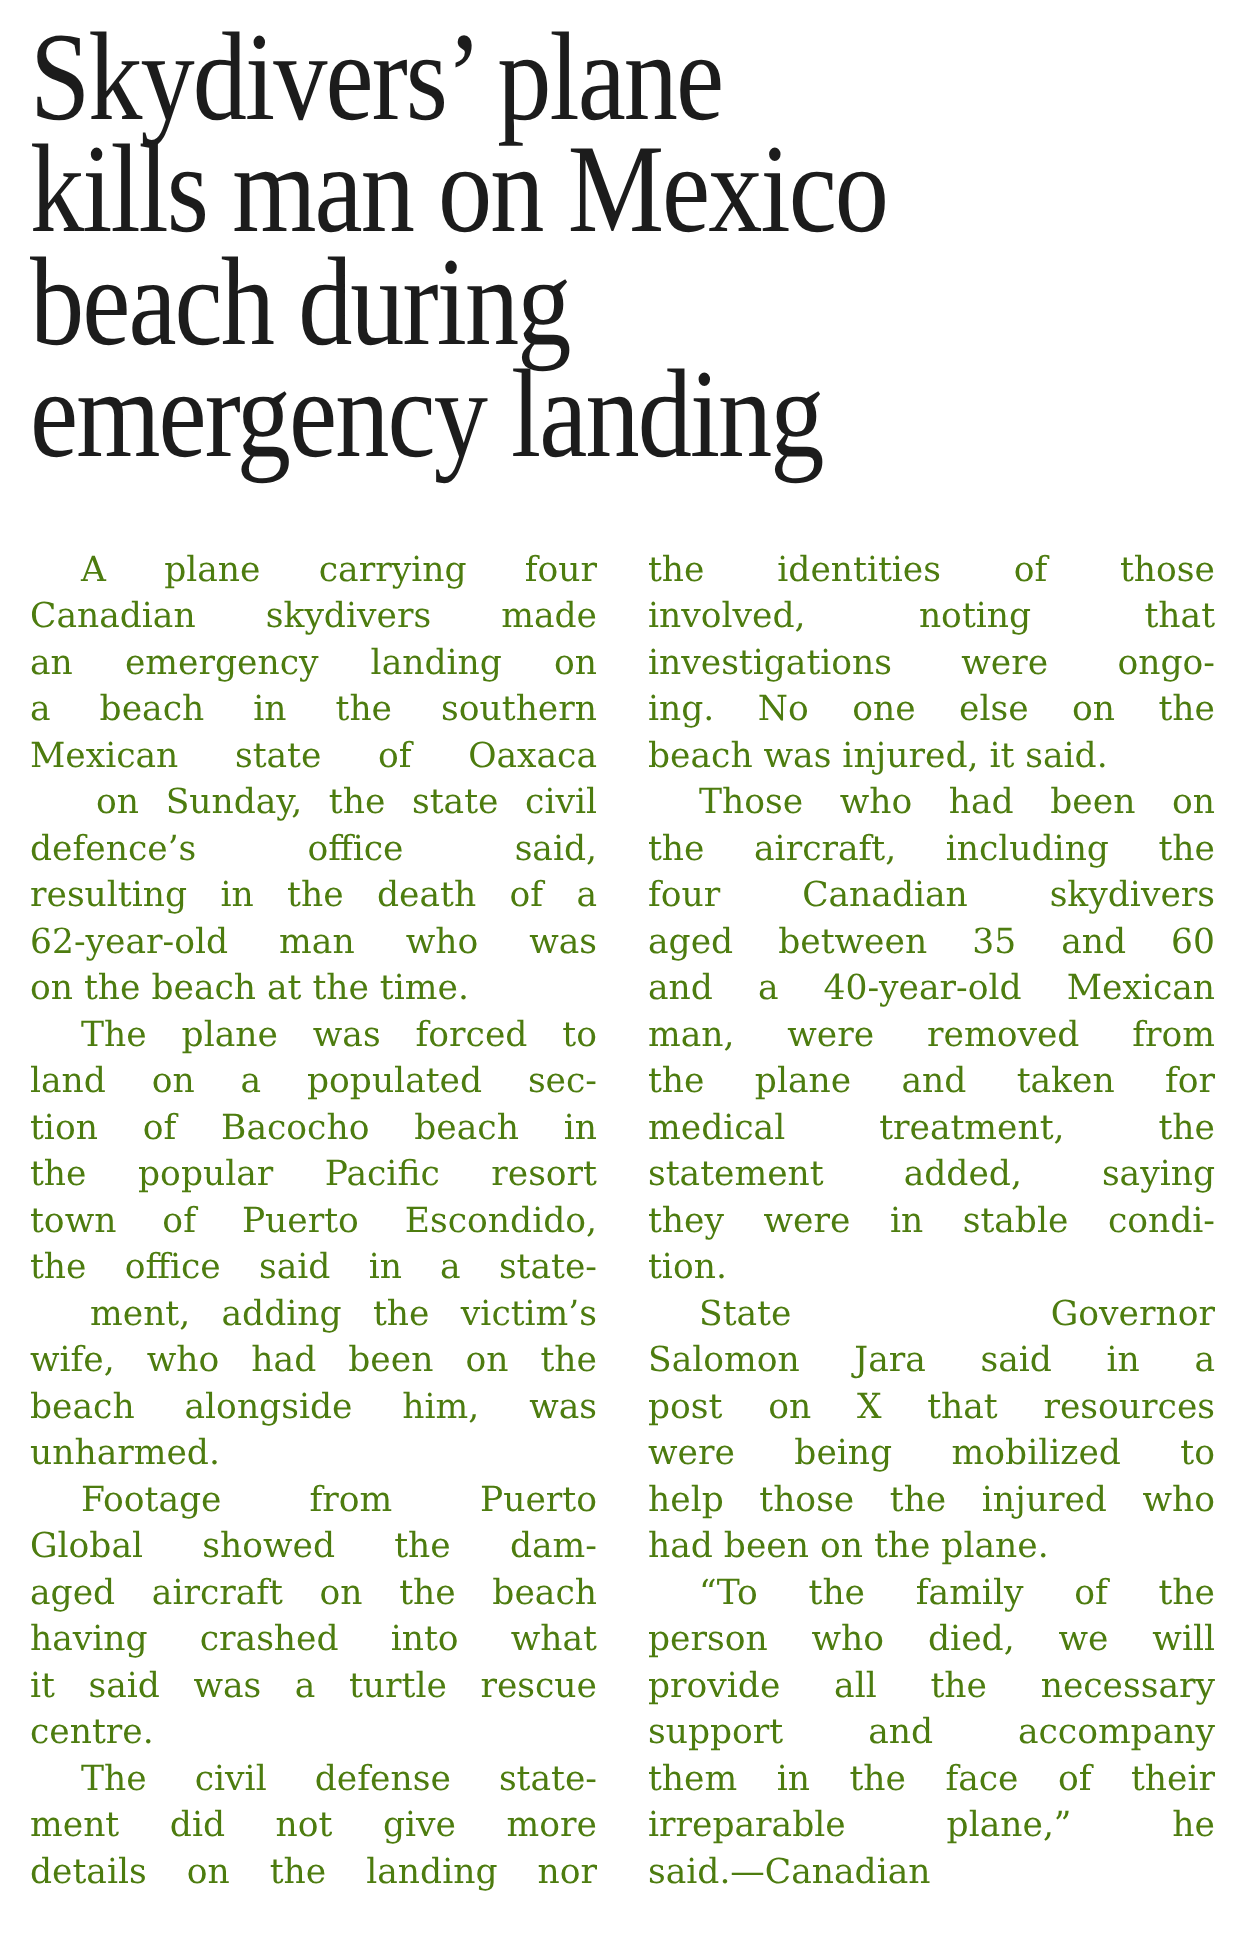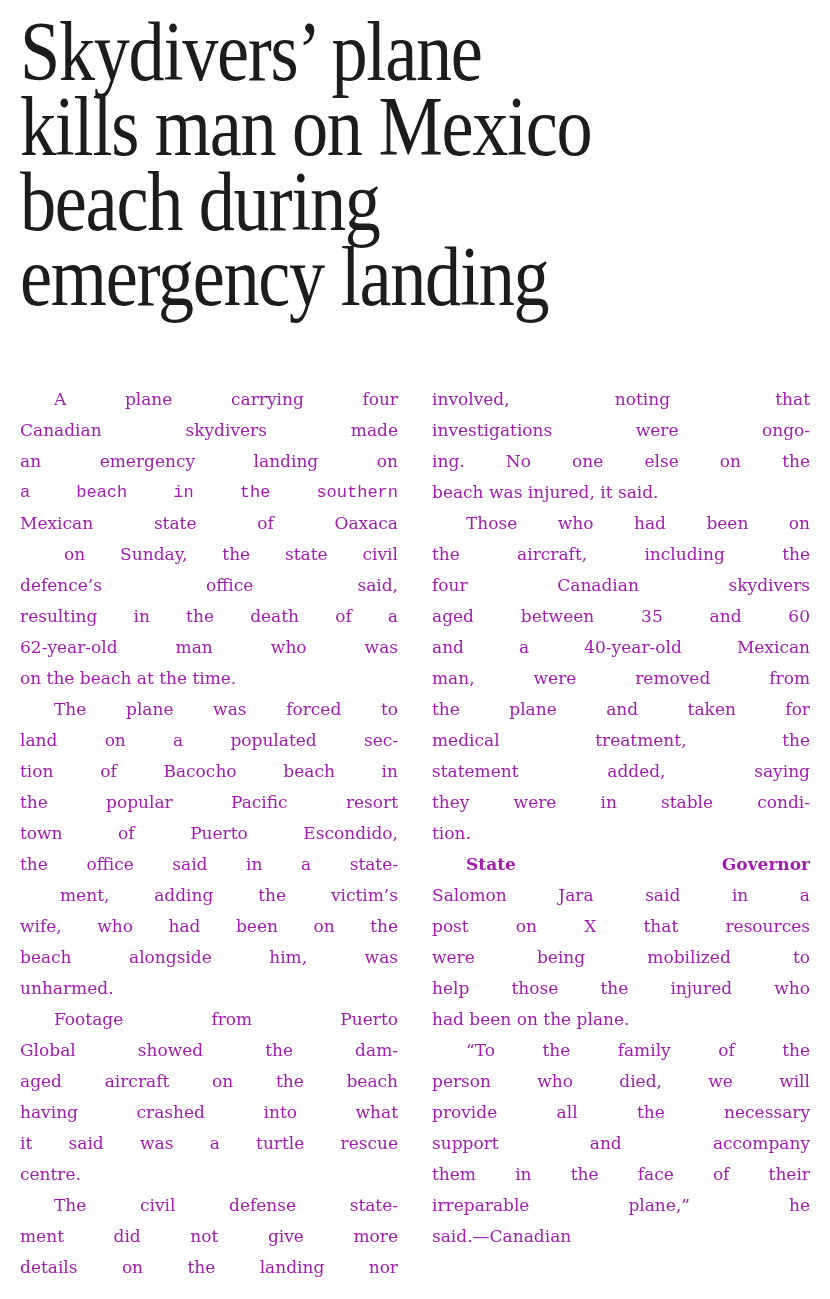--- a/index.html
+++ b/index.html
@@ -1,40 +1,40 @@
 <!DOCTYPE html>
 <html><head>
 <meta charset="utf-8">
 <style>
   html, body { margin:0; padding:0; background:#ffffff; }
   body { width:830px; height:1299px; position:relative; overflow:hidden; color:#1a1a1a; }
   .headline { position:absolute; left:20px; top:14px; width:800px; margin:0; font-family:"Liberation Serif", serif; font-weight:normal; }
   .hl-line { display:block; height:75px; line-height:75px; font-size:84px; letter-spacing:-1.5px; transform:scaleX(0.86); transform-origin:left center; white-space:nowrap; color:#1c1c1c; }
-  .col { position:absolute; top:384px; width:378px; font-family:"DejaVu Serif", serif; font-size:17px; color:#a21caf; }
+  .col { position:absolute; top:365px; width:378px; font-family:"DejaVu Serif", serif; font-size:23px; color:#4d7c0f; }
   .col.left { left:20px; }
   .col.right { left:432px; }
   .ln { display:block; height:31px; line-height:31px; text-align:justify; text-align-last:justify; white-space:nowrap; overflow:visible; }
   .ln.last { text-align-last:left; }
   .ln.indent { padding-left:34px; }
 </style>
 </head>
 <body>
 
 <h1 class="headline">
   <span class="hl-line">Skydivers’ plane</span>
   <span class="hl-line">kills man on Mexico</span>
   <span class="hl-line">beach during</span>
   <span class="hl-line">emergency landing</span>
 </h1>
 
 <div class="col left" id="col-left">
     <span class="ln indent" style="white-space: normal; display: block; overflow: hidden;">A plane carrying four</span>
     <span class="ln" style="white-space: normal; display: block; overflow: hidden;">Canadian skydivers made</span>
     <span class="ln" style="white-space: normal; display: block; overflow: hidden;">an emergency landing on</span>
-    <span class="ln" style="white-space: normal; display: block; overflow: hidden; font-family: Liberation Mono, monospace;">a beach in the southern</span>
+    <span class="ln" style="white-space: normal; display: block; overflow: hidden;">a beach in the southern</span>
     <span class="ln" style="white-space: normal; display: block; overflow: hidden;">Mexican state of Oaxaca</span>
     <span class="ln" style="white-space: normal; display: block; overflow: hidden; margin-left: 44px;">on Sunday, the state civil</span>
     <span class="ln" style="white-space: normal; display: block; overflow: hidden;">defence’s office said,</span>
     <span class="ln" style="white-space: normal; display: block; overflow: hidden;">resulting in the death of a</span>
     <span class="ln" style="white-space: normal; display: block; overflow: hidden;">62-year-old man who was</span>
     <span class="ln last" style="white-space: normal; display: block; overflow: hidden;">on the beach at the time.</span>
     <span class="ln indent" style="white-space: normal; display: block; overflow: hidden;">The plane was forced to</span>
     <span class="ln" style="white-space: normal; display: block; overflow: hidden;">land on a populated sec-</span>
     <span class="ln" style="white-space: normal; display: block; overflow: hidden;">tion of Bacocho beach in</span>
     <span class="ln" style="white-space: normal; display: block; overflow: hidden;">the popular Pacific resort</span>
@@ -48,36 +48,37 @@
     <span class="ln" style="white-space: normal; display: block; overflow: hidden;">Global showed the dam-</span>
     <span class="ln" style="white-space: normal; display: block; overflow: hidden;">aged aircraft on the beach</span>
     <span class="ln" style="white-space: normal; display: block; overflow: hidden;">having crashed into what</span>
     <span class="ln" style="white-space: normal; display: block; overflow: hidden;">it said was a turtle rescue</span>
     <span class="ln last" style="white-space: normal; display: block; overflow: hidden;">centre.</span>
     <span class="ln indent" style="white-space: normal; display: block; overflow: hidden;">The civil defense state-</span>
     <span class="ln" style="white-space: normal; display: block; overflow: hidden;">ment did not give more</span>
     <span class="ln" style="white-space: normal; display: block; overflow: hidden;">details on the landing nor</span>
   </div>
 <div class="col right" id="col-right">
+    <span class="ln" style="white-space: normal; display: block; overflow: hidden;">the identities of those</span>
     <span class="ln" style="white-space: normal; display: block; overflow: hidden;">involved, noting that</span>
     <span class="ln" style="white-space: normal; display: block; overflow: hidden;">investigations were ongo-</span>
     <span class="ln" style="white-space: normal; display: block; overflow: hidden;">ing. No one else on the</span>
     <span class="ln last" style="white-space: normal; display: block; overflow: hidden;">beach was injured, it said.</span>
     <span class="ln indent" style="white-space: normal; display: block; overflow: hidden;">Those who had been on</span>
     <span class="ln" style="white-space: normal; display: block; overflow: hidden;">the aircraft, including the</span>
     <span class="ln" style="white-space: normal; display: block; overflow: hidden;">four Canadian skydivers</span>
     <span class="ln" style="white-space: normal; display: block; overflow: hidden;">aged between 35 and 60</span>
     <span class="ln" style="white-space: normal; display: block; overflow: hidden;">and a 40-year-old Mexican</span>
     <span class="ln" style="white-space: normal; display: block; overflow: hidden;">man, were removed from</span>
     <span class="ln" style="white-space: normal; display: block; overflow: hidden;">the plane and taken for</span>
     <span class="ln" style="white-space: normal; display: block; overflow: hidden;">medical treatment, the</span>
     <span class="ln" style="white-space: normal; display: block; overflow: hidden;">statement added, saying</span>
     <span class="ln" style="white-space: normal; display: block; overflow: hidden;">they were in stable condi-</span>
     <span class="ln last" style="white-space: normal; display: block; overflow: hidden;">tion.</span>
-    <span class="ln indent" style="white-space: normal; display: block; overflow: hidden; font-weight: bold;">State Governor</span>
+    <span class="ln indent" style="white-space: normal; display: block; overflow: hidden;">State Governor</span>
     <span class="ln" style="white-space: normal; display: block; overflow: hidden;">Salomon Jara said in a</span>
     <span class="ln" style="white-space: normal; display: block; overflow: hidden;">post on X that resources</span>
     <span class="ln" style="white-space: normal; display: block; overflow: hidden;">were being mobilized to</span>
     <span class="ln" style="white-space: normal; display: block; overflow: hidden;">help those the injured who</span>
     <span class="ln last" style="white-space: normal; display: block; overflow: hidden;">had been on the plane.</span>
     <span class="ln indent" style="white-space: normal; display: block; overflow: hidden;">“To the family of the</span>
     <span class="ln" style="white-space: normal; display: block; overflow: hidden;">person who died, we will</span>
     <span class="ln" style="white-space: normal; display: block; overflow: hidden;">provide all the necessary</span>
     <span class="ln" style="white-space: normal; display: block; overflow: hidden;">support and accompany</span>
     <span class="ln" style="white-space: normal; display: block; overflow: hidden;">them in the face of their</span>

